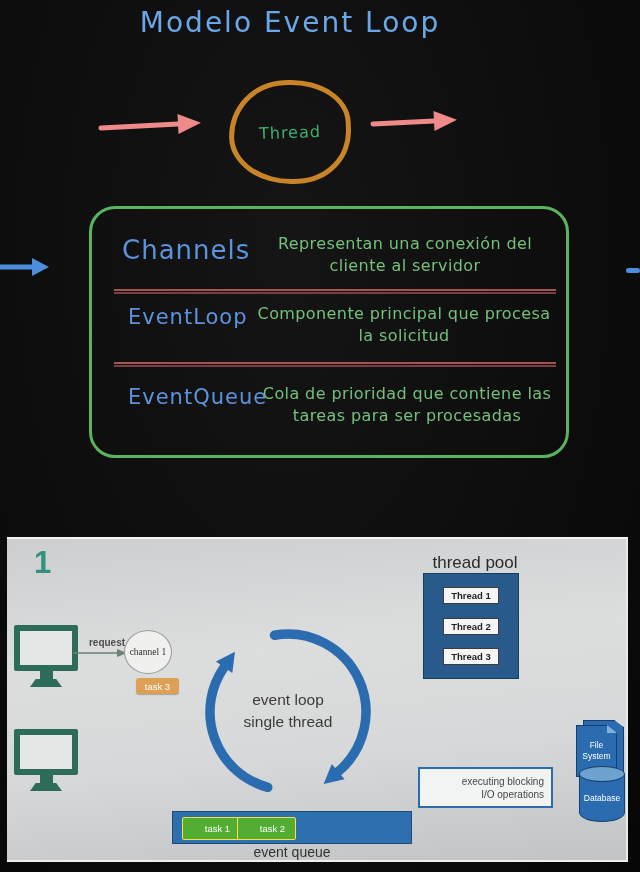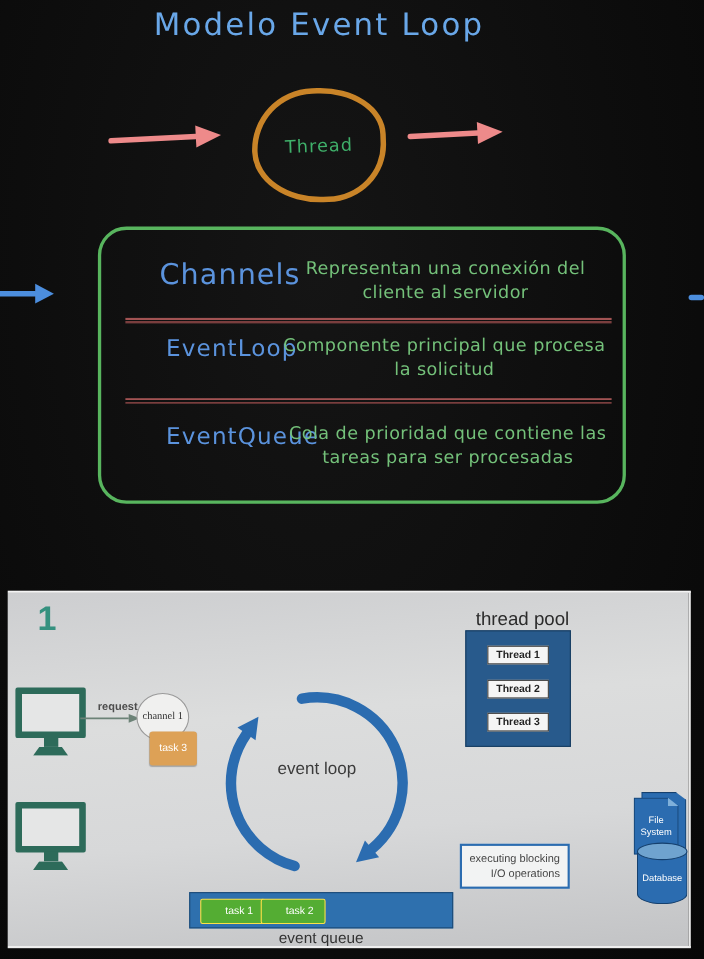--- a/index.html
+++ b/index.html
@@ -23,21 +23,21 @@
   svg{display:block;overflow:visible;}
   .pink{color:var(--arrow-pink);}
   .blue{color:var(--arrow-blue);}
   .circle-thread{position:absolute;left:229px;top:80px;width:112px;height:94px;
      border:5px solid var(--circle-orange);
      border-radius:48% 52% 46% 54% / 56% 44% 52% 48%;
      transform:rotate(-2deg);display:flex;align-items:center;justify-content:center;}
   .thread-label{font-size:16px;letter-spacing:1px;color:var(--thread-green);}
   .green-box{position:absolute;left:89px;top:206px;width:474px;height:246px;
      border:3.5px solid var(--box-green);border-radius:26px;}
-  .term{position:absolute;color:var(--term-blue);letter-spacing:1px;margin-left:23px;}
+  .term{position:absolute;color:var(--term-blue);letter-spacing:1px;}
   .t1{left:30px;top:26px;font-size:26px;}
   .t2{left:36px;top:96px;font-size:21px;}
   .t3{left:36px;top:176px;font-size:21px;}
   .desc{position:absolute;color:var(--desc-green);font-size:16px;line-height:1.35;
         text-align:center;letter-spacing:.4px;}
   .d1{left:168px;top:24px;width:290px;}
   .d2{left:162px;top:94px;width:300px;}
   .d3{left:154px;top:174px;width:322px;}
   .divider{position:absolute;height:5px;
      background:linear-gradient(#a25353 0 2px, rgba(0,0,0,0) 2px 3px, #7a3e3e 3px 5px);}
@@ -57,33 +57,33 @@
      box-sizing:border-box;border-radius:2px;}
   .mon-neck{width:13px;height:9px;background:var(--teal);margin:-1px auto 0;}
   .mon-base{width:32px;height:8px;background:var(--teal);margin:0 auto;
      clip-path:polygon(18% 0,82% 0,100% 100%,0 100%);}
   .req-label{position:absolute;left:78px;top:98px;width:44px;text-align:center;
      font-size:10px;font-weight:bold;color:#4d4d4d;}
   .channel{position:absolute;left:117px;top:91px;width:48px;height:44px;border-radius:50%;
      border:1.5px solid #9a9a9a;background:#f0f0ef;box-sizing:border-box;
      display:flex;align-items:center;justify-content:center;
      font-family:"Liberation Serif", serif;font-size:9.5px;color:#2e2e2e;z-index:2;}
-  .task3{position:absolute;left:129px;top:126px;width:43px;height:31px;background:var(--task-orange);
+  .task3{position:absolute;left:129px;top:139px;width:43px;height:16px;background:var(--task-orange);
      border-radius:3px;display:flex;align-items:center;justify-content:center;
      color:#fff;font-size:9.5px;z-index:3;box-shadow:0 1px 1px rgba(0,0,0,.25);}
   .loop-text{position:absolute;left:206px;top:150px;width:150px;text-align:center;
      font-size:15.5px;font-weight:500;color:#3b3b3b;line-height:1.4;}
   .tp-label{position:absolute;left:418px;top:14px;width:100px;text-align:center;
      font-size:17px;color:#2b2b2b;}
   .tp-box{position:absolute;left:416px;top:34px;width:96px;height:106px;background:var(--pool-blue);
      border:1px solid #173c60;display:flex;flex-direction:column;align-items:center;
      justify-content:space-evenly;box-sizing:border-box;}
   .tp-item{width:54px;height:15px;background:#f5f5f5;border:1px solid #3c3c3c;
      font-size:9.5px;font-weight:bold;color:#222;display:flex;align-items:center;justify-content:center;}
-  .io-box{position:absolute;left:411px;top:228px;width:100px;height:41px;background:#f2f3f3;
+  .io-box{position:absolute;left:411px;top:228px;width:135px;height:41px;background:#f2f3f3;
      border:2px solid var(--diagram-blue);box-sizing:border-box;display:flex;flex-direction:column;
      justify-content:center;align-items:flex-end;padding-right:7px;
      font-size:10px;color:#454545;line-height:1.3;text-align:right;}
   .fs{position:absolute;left:569px;top:181px;width:50px;height:60px;}
   .fs-page{position:absolute;width:41px;height:52px;background:var(--diagram-blue);
      border:1px solid #15406e;box-sizing:border-box;
      clip-path:polygon(0 0,76% 0,100% 14%,100% 100%,0 100%);}
   .fs-back{left:7px;top:0;}
   .fs-front{left:0;top:5px;display:flex;align-items:center;justify-content:center;
      text-align:center;font-size:8.5px;color:#fff;line-height:1.25;}
@@ -170,20 +170,21 @@
     <div class="task3">task 3</div>
 
     <svg class="abs" style="left:189px;top:81px;color:var(--diagram-blue);" width="185" height="185">
       <path d="M 78.5 15.2 A 78 78 0 0 1 142.2 151.7" fill="none" stroke="currentColor" stroke-width="9.5" stroke-linecap="round"></path>
       <polygon points="0,-10 19,0 0,10" transform="translate(142.2,151.7) rotate(140)" fill="currentColor"></polygon>
       <path d="M 71.8 167.3 A 78 78 0 0 1 28.1 47.2" fill="none" stroke="currentColor" stroke-width="9.5" stroke-linecap="round"></path>
       <polygon points="0,-10 19,0 0,10" transform="translate(28.1,47.2) rotate(-55)" fill="currentColor"></polygon>
     </svg>
     <div class="loop-text">
       <div>event loop</div>
+      <div>single thread</div>
     </div>
 
     <div class="tp-label">thread pool</div>
     <div class="tp-box">
       <div class="tp-item">Thread 1</div>
       <div class="tp-item">Thread 2</div>
       <div class="tp-item">Thread 3</div>
     </div>
 
     <div class="io-box">

